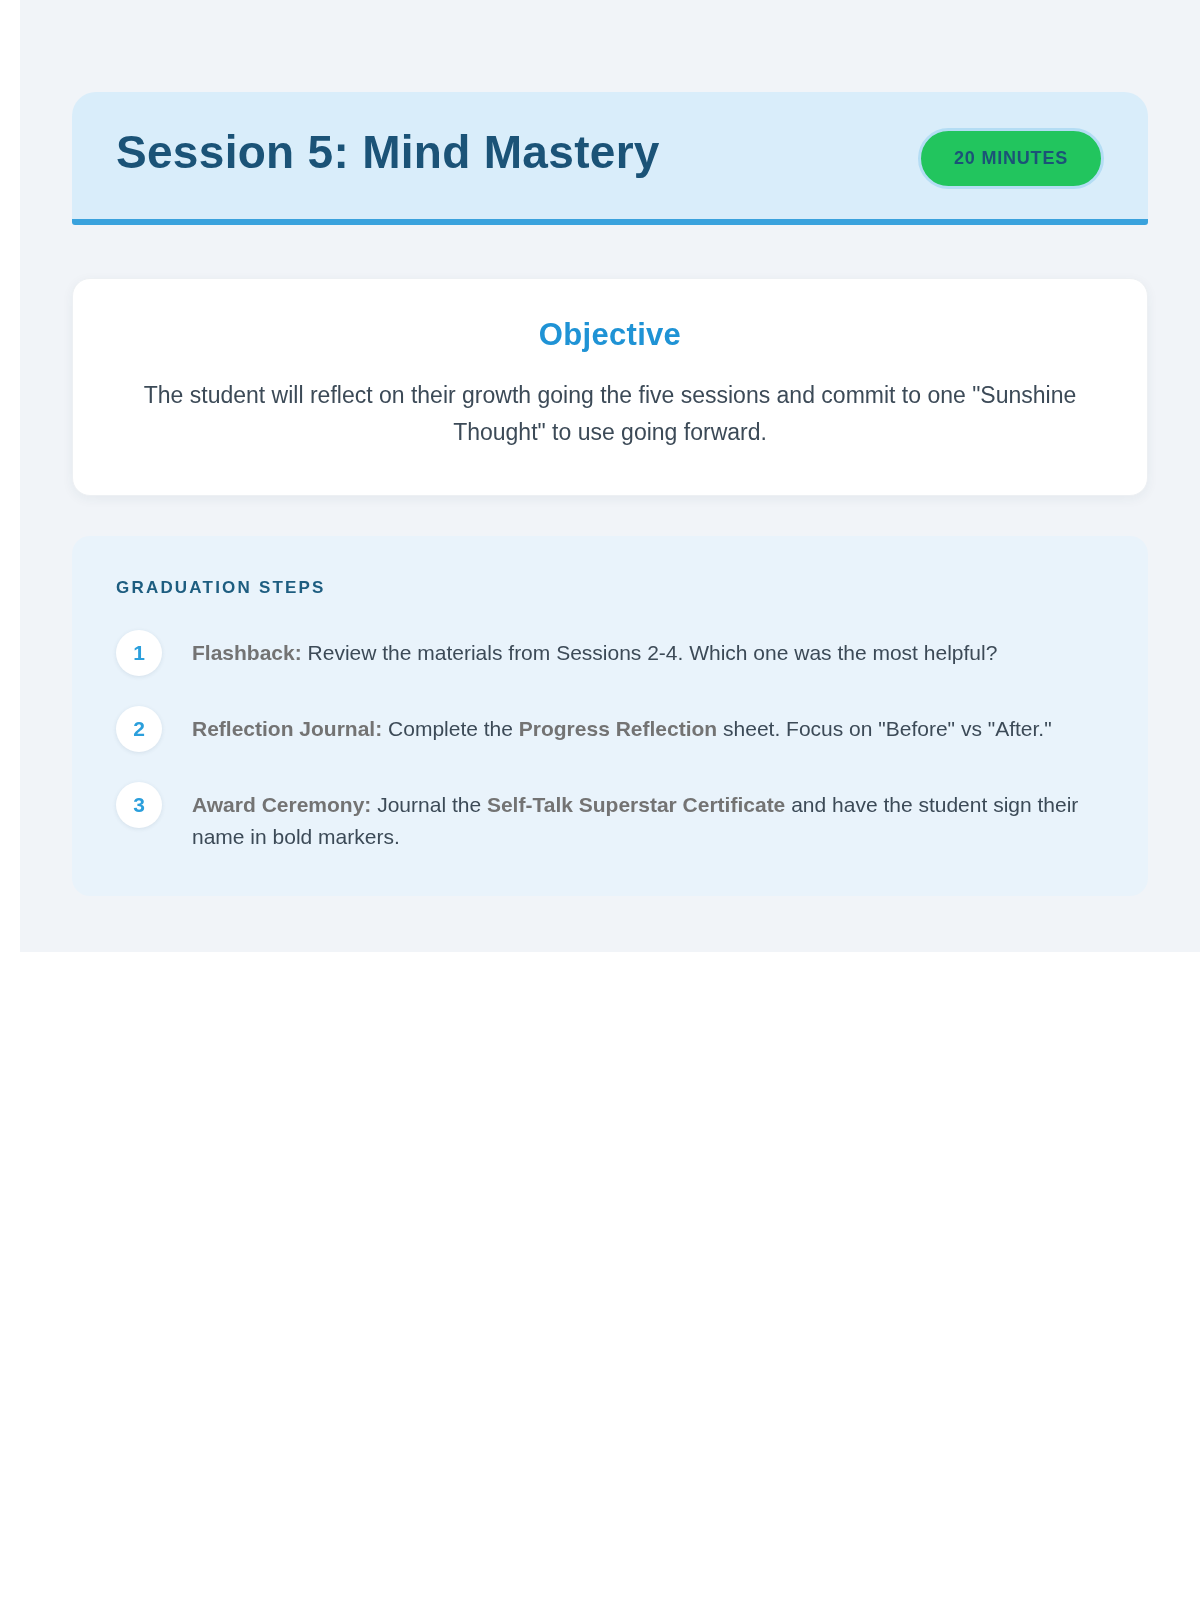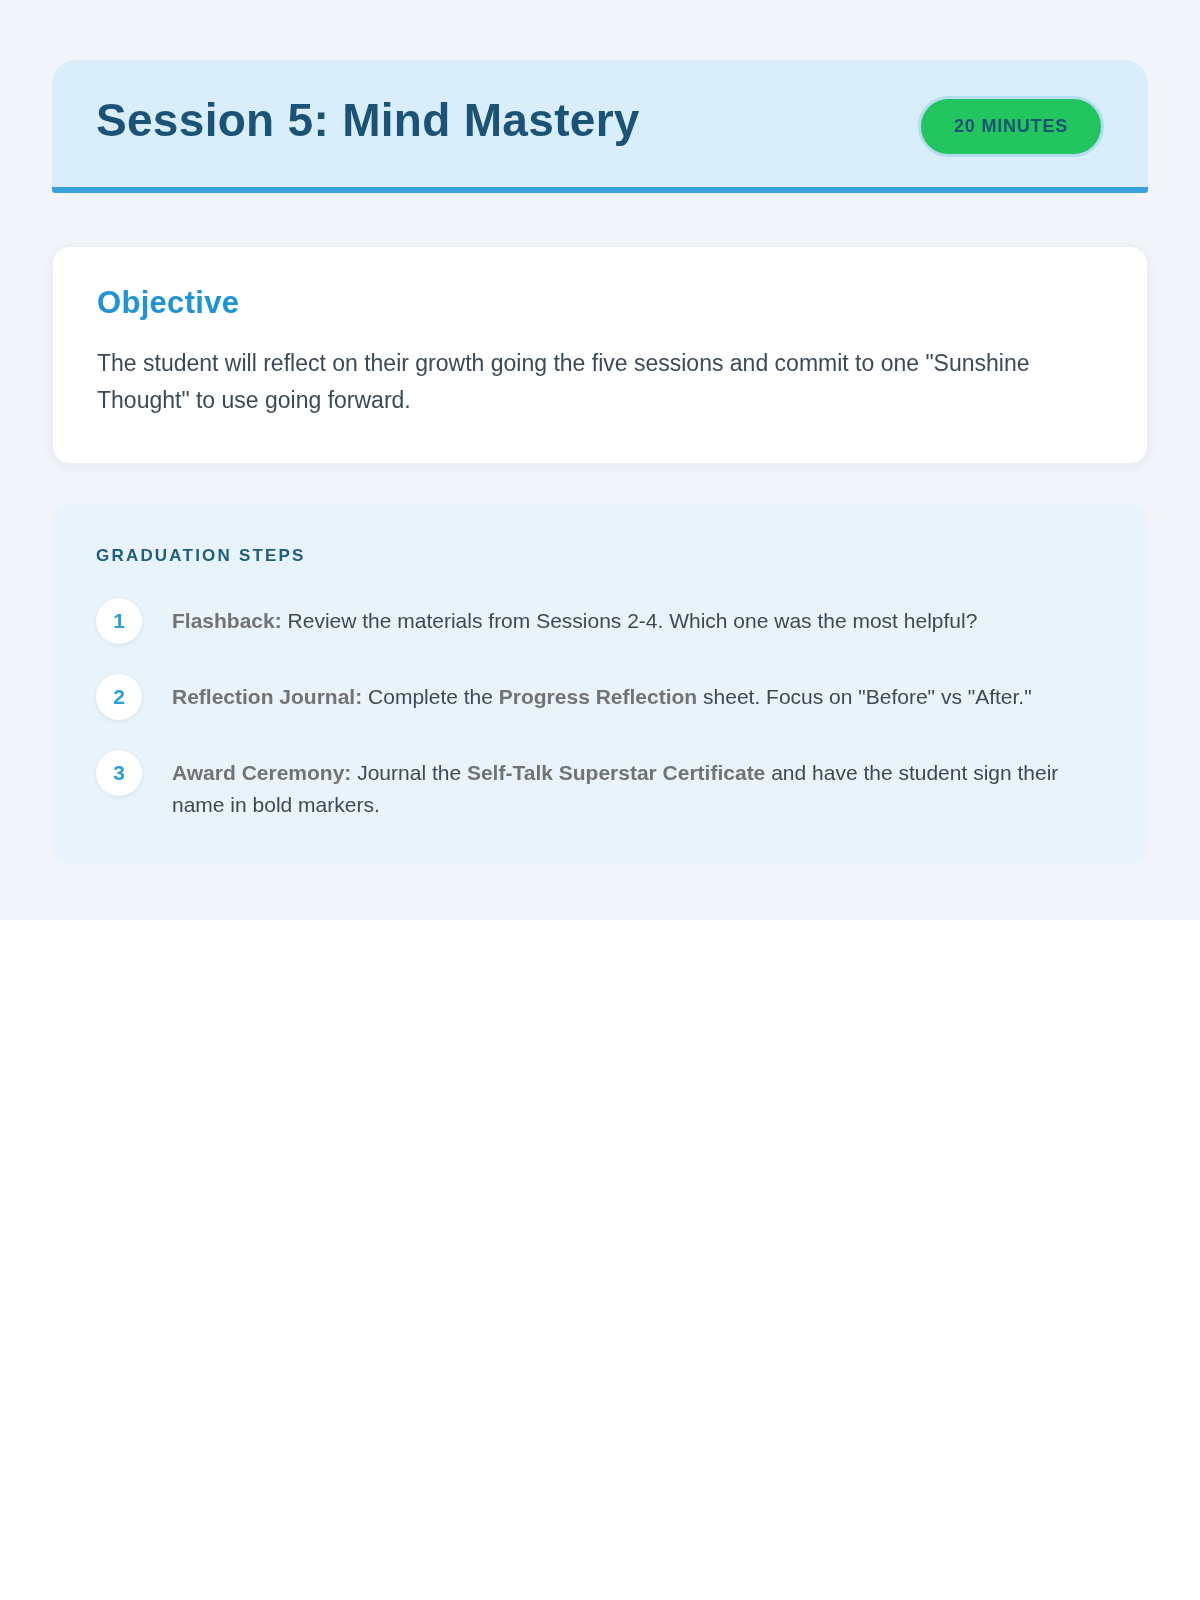--- a/index.html
+++ b/index.html
@@ -5,21 +5,22 @@
   * { margin: 0; padding: 0; box-sizing: border-box; }
   html, body { width: 1200px; }
   body {
     min-height: 1600px;
     background: #ffffff;
     font-family: "Liberation Sans", sans-serif;
     color: #3c4a57;
   }
   .page-top {
     background: #f1f4f8;
-    padding: 60px 52px 56px 52px;
+    padding: 92px 52px 56px 52px;
+    margin-left: 20px;
   }
 
   
   .header-card {
     background: #d9edfa;
     border-radius: 24px 24px 3px 3px;
     border-bottom: 6px solid #3aa2dd;
     padding: 34px 44px 30px 44px;
   }
   .header-top {
@@ -57,20 +58,21 @@
   }
 
   
   .objective-card {
     margin-top: 53px;
     background: #ffffff;
     border: 1px solid #edf0f3;
     border-radius: 18px;
     box-shadow: 0 3px 12px rgba(30, 60, 90, 0.06);
     padding: 38px 44px 44px 44px;
+    text-align: center;
   }
   .objective-heading {
     font-size: 31px;
     font-weight: bold;
     color: #1f93d5;
     letter-spacing: 0.3px;
     margin-bottom: 24px;
   }
   .objective-text {
     font-size: 23px;

